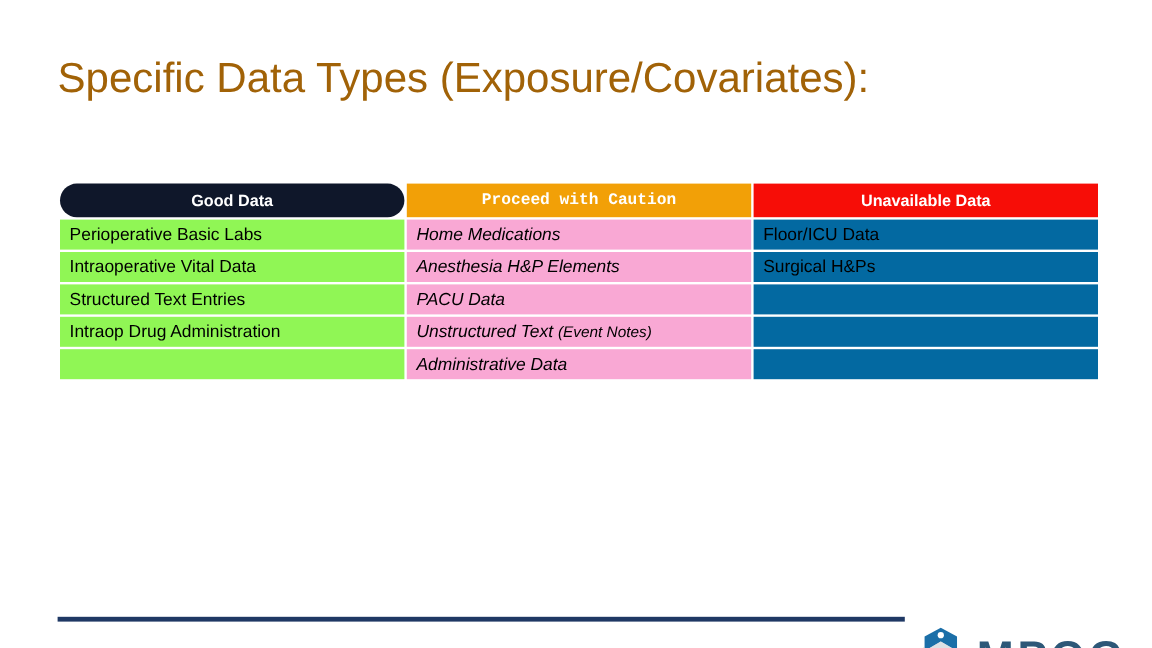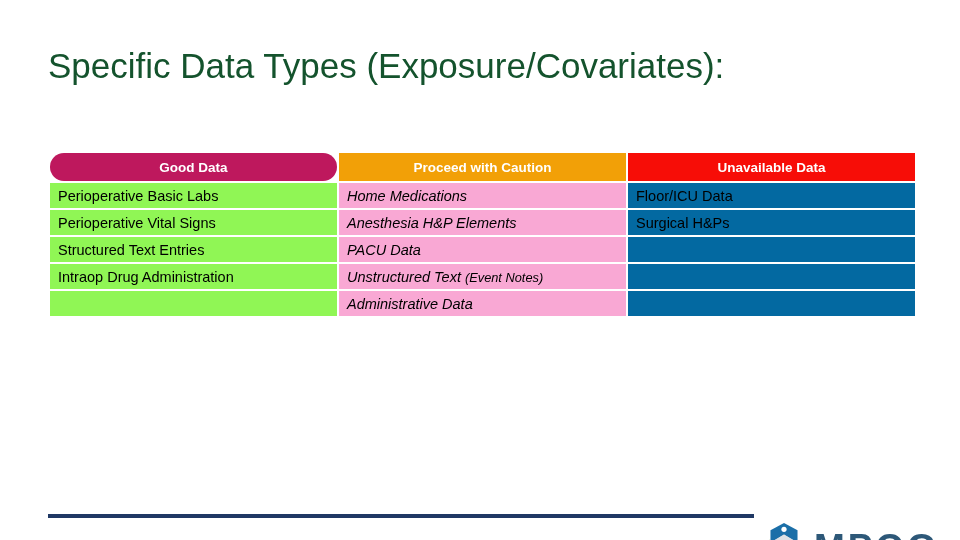--- a/index.html
+++ b/index.html
@@ -23,21 +23,21 @@
 
   
   .slide-title {
     position: absolute;
     left: 48px;
     top: 44px;
     width: 870px;
     font-size: 35px;
     line-height: 44px;
     font-weight: 400;
-    color: #14532d;
+    color: #a16207;
     letter-spacing: 0px;
     white-space: nowrap;
   }
 
   
   .data-table {
     position: absolute;
     left: 48px;
     top: 151px;
     width: 863px;
@@ -57,22 +57,22 @@
   .col-a { width: 287px; }
   .col-b { width: 287px; }
   .col-c { width: 287px; }
 
   .hdr {
     font-weight: bold;
     color: #ffffff;
     font-size: 13.5px;
     height: 26px;
   }
-  .hdr-good   { background: #be185d; border-radius: 14px; }
-  .hdr-caut   { background: #F2A007; }
+  .hdr-good   { background: #0f172a; border-radius: 14px; }
+  .hdr-caut   { background: #F2A007; font-family: Liberation Mono, monospace; }
   .hdr-unav   { background: #F70D07; margin-top: 12px; }
 
   .cell-good  { background: #90F655; }
   .cell-caut  { background: #f9a8d4; font-style: italic; }
   .cell-unav  { background: #0369a1; }
 
   .sub-note { font-size: 12.8px; }
 
   
   .footer-rule {
@@ -130,21 +130,21 @@
         <th class="hdr hdr-unav">Unavailable Data</th>
       </tr>
     </thead>
     <tbody>
       <tr>
         <td class="cell-good">Perioperative Basic Labs</td>
         <td class="cell-caut">Home Medications</td>
         <td class="cell-unav">Floor/ICU Data</td>
       </tr>
       <tr>
-        <td class="cell-good">Perioperative Vital Signs</td>
+        <td class="cell-good">Intraoperative Vital Data</td>
         <td class="cell-caut">Anesthesia H&amp;P Elements</td>
         <td class="cell-unav">Surgical H&amp;Ps</td>
       </tr>
       <tr>
         <td class="cell-good">Structured Text Entries</td>
         <td class="cell-caut">PACU Data</td>
         <td class="cell-unav"></td>
       </tr>
       <tr>
         <td class="cell-good">Intraop Drug Administration</td>

